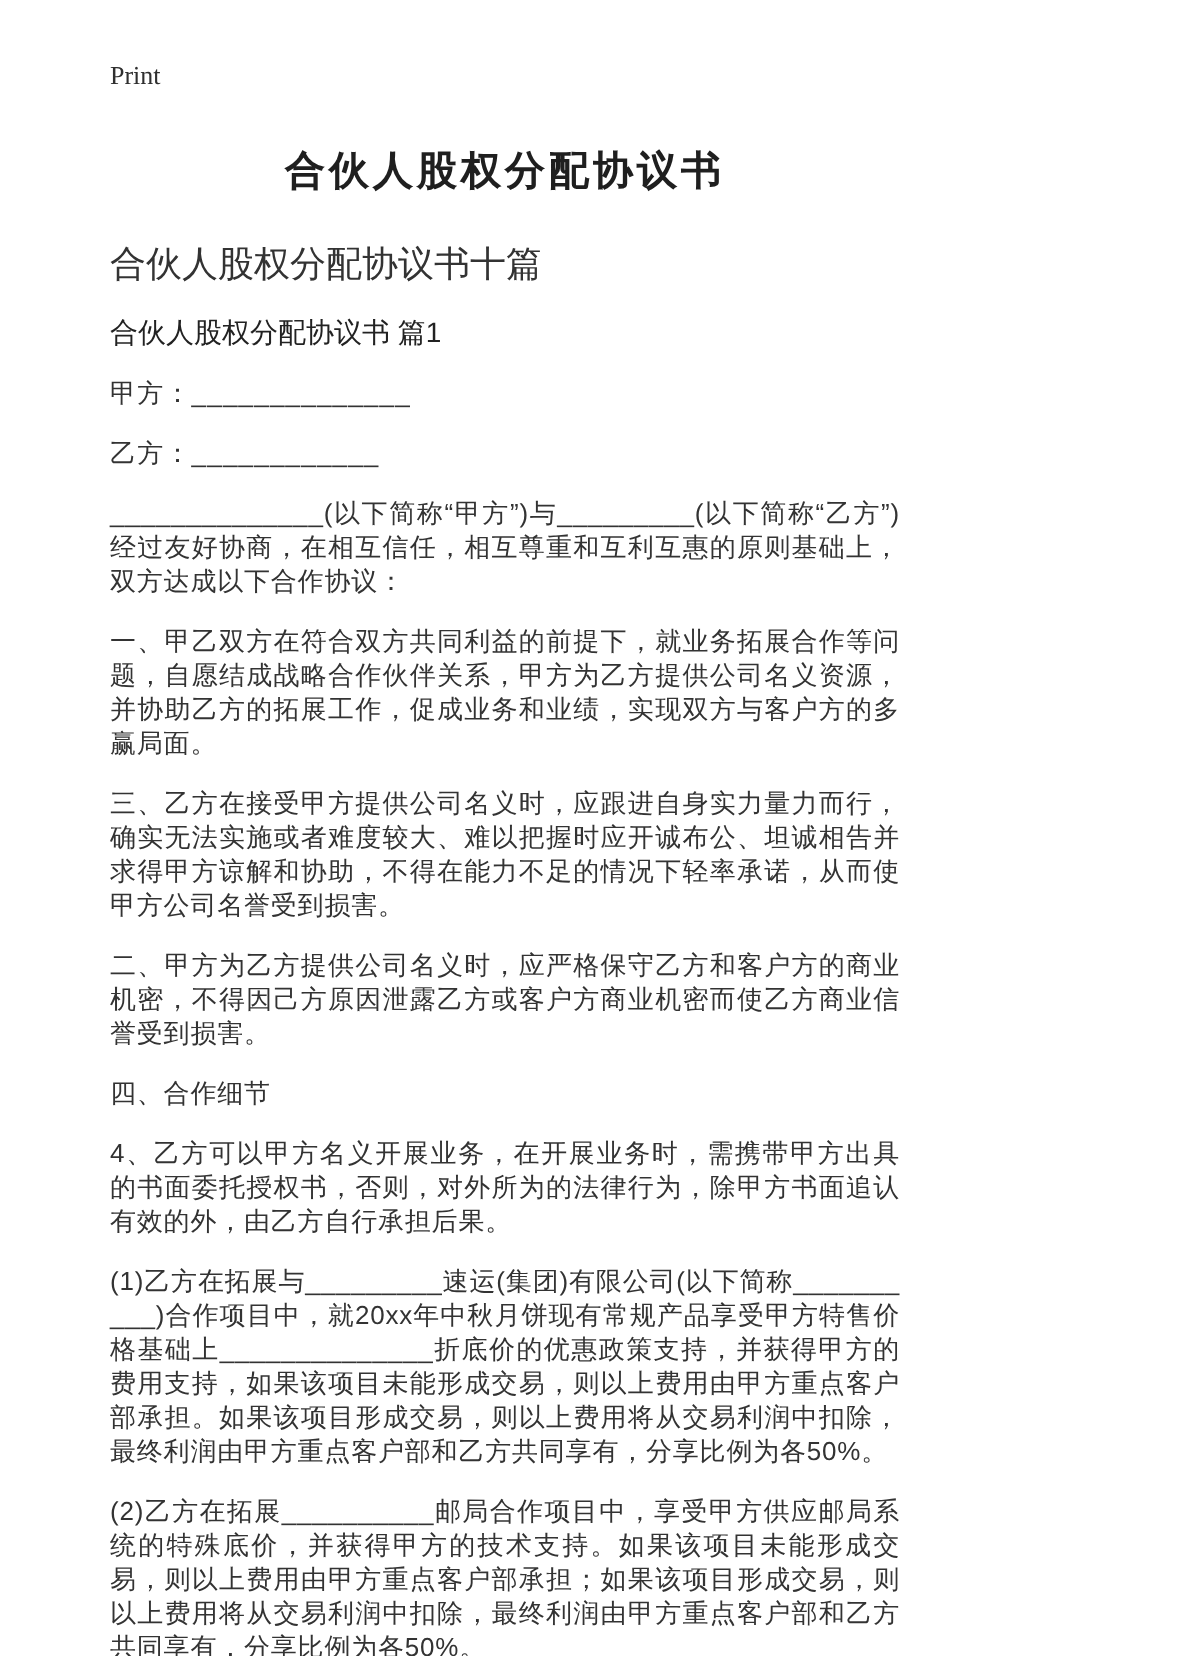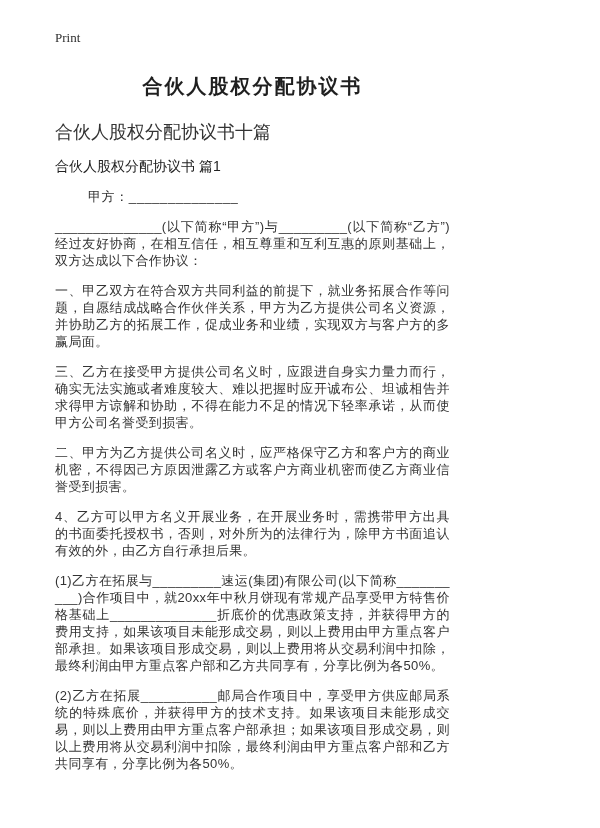--- a/index.html
+++ b/index.html
@@ -53,47 +53,48 @@
     font-size: 13px;
     line-height: 17px;
     margin: 13px 0 0 0;
     text-align: justify;
     letter-spacing: 0.4px;
     color: #333333;
     word-break: break-all;
   }
   .party-line {
     letter-spacing: 0.6px;
-    margin-left: 33px;
   }
 </style>
 </head>
 <body>
 
 <div class="page">
 
   <p class="print-label">Print</p>
 
   <h1 class="doc-title">合伙人股权分配协议书</h1>
 
   <p class="collection-title">合伙人股权分配协议书十篇</p>
 
   <h2 class="section-heading">合伙人股权分配协议书 篇1</h2>
 
   <p class="para party-line">甲方：______________</p>
 
+  <p class="para party-line">乙方：____________</p>
 
   <p class="para">______________(以下简称“甲方”)与_________(以下简称“乙方”)经过友好协商，在相互信任，相互尊重和互利互惠的原则基础上，双方达成以下合作协议：</p>
 
   <p class="para">一、甲乙双方在符合双方共同利益的前提下，就业务拓展合作等问题，自愿结成战略合作伙伴关系，甲方为乙方提供公司名义资源，并协助乙方的拓展工作，促成业务和业绩，实现双方与客户方的多赢局面。</p>
 
   <p class="para">三、乙方在接受甲方提供公司名义时，应跟进自身实力量力而行，确实无法实施或者难度较大、难以把握时应开诚布公、坦诚相告并求得甲方谅解和协助，不得在能力不足的情况下轻率承诺，从而使甲方公司名誉受到损害。</p>
 
   <p class="para">二、甲方为乙方提供公司名义时，应严格保守乙方和客户方的商业机密，不得因己方原因泄露乙方或客户方商业机密而使乙方商业信誉受到损害。</p>
 
+  <p class="para">四、合作细节</p>
 
   <p class="para">4、乙方可以甲方名义开展业务，在开展业务时，需携带甲方出具的书面委托授权书，否则，对外所为的法律行为，除甲方书面追认有效的外，由乙方自行承担后果。</p>
 
 
   <p class="para">(1)乙方在拓展与_________速运(集团)有限公司(以下简称__________)合作项目中，就20xx年中秋月饼现有常规产品享受甲方特售价格基础上______________折底价的优惠政策支持，并获得甲方的费用支持，如果该项目未能形成交易，则以上费用由甲方重点客户部承担。如果该项目形成交易，则以上费用将从交易利润中扣除，最终利润由甲方重点客户部和乙方共同享有，分享比例为各50%。</p>
 
   <p class="para">(2)乙方在拓展__________邮局合作项目中，享受甲方供应邮局系统的特殊底价，并获得甲方的技术支持。如果该项目未能形成交易，则以上费用由甲方重点客户部承担；如果该项目形成交易，则以上费用将从交易利润中扣除，最终利润由甲方重点客户部和乙方共同享有，分享比例为各50%。</p>
 
 </div>
 

